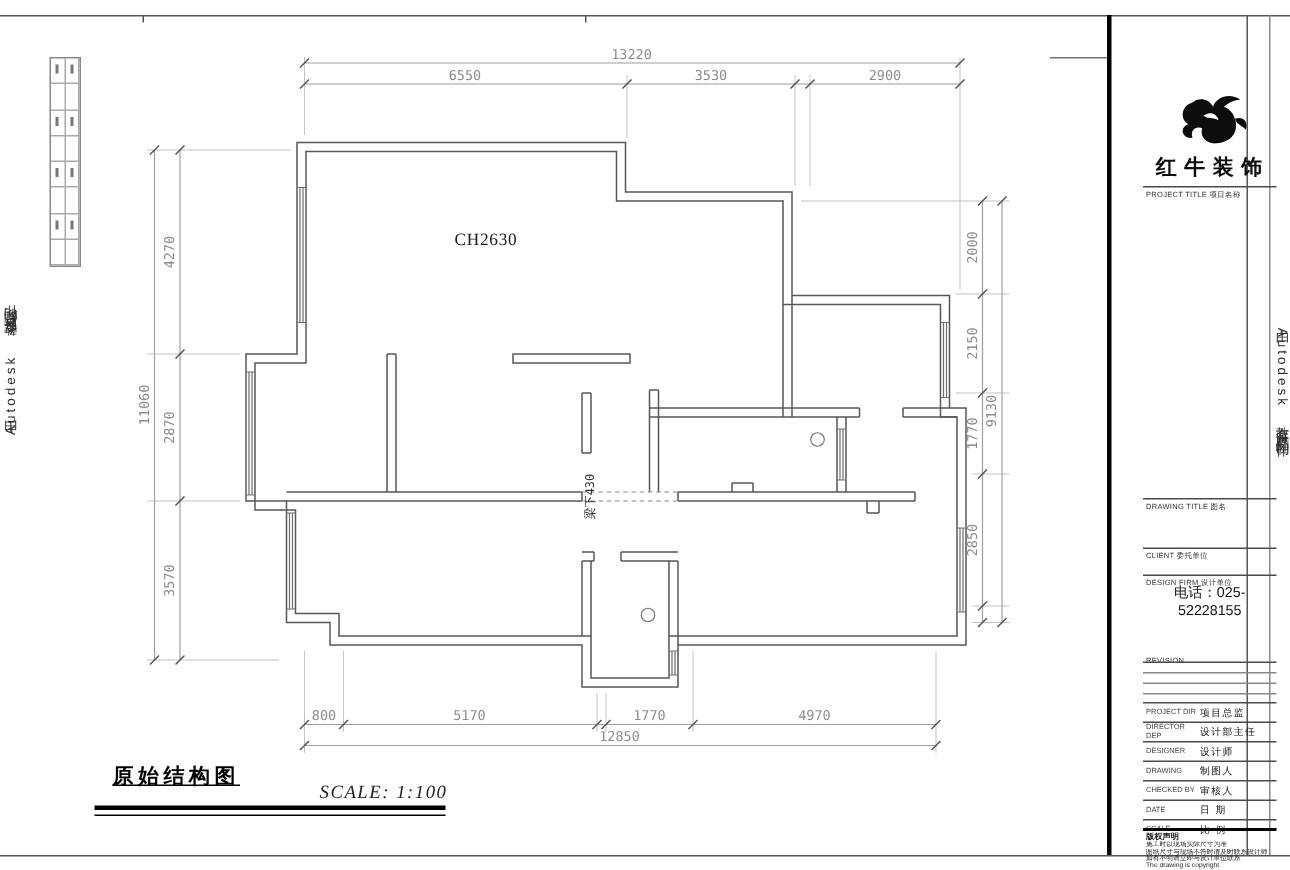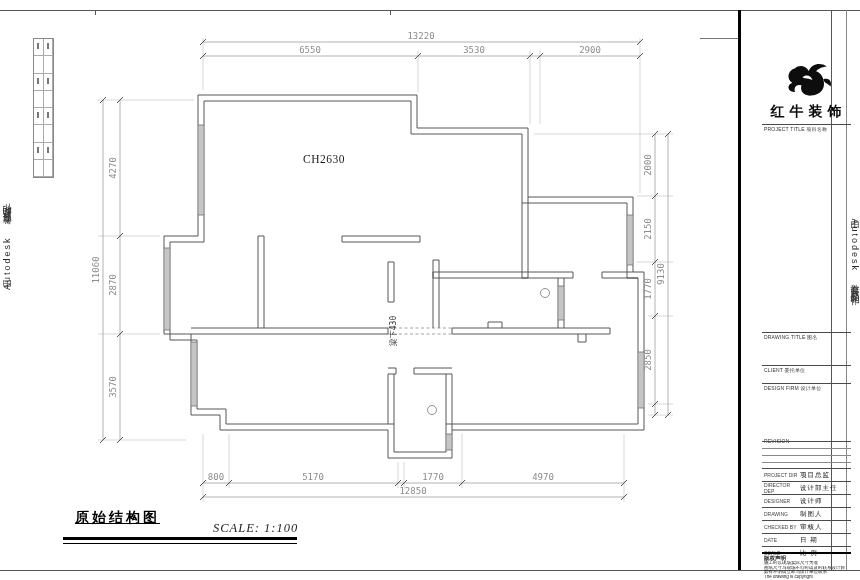--- a/index.html
+++ b/index.html
@@ -181,20 +181,21 @@
     <div class="brand-name">红牛装饰</div>
     <div class="hl" style="top:67px;"></div>
     <div class="tiny" style="top:69px;">PROJECT TITLE 项目名称</div>
     <div class="hl" style="top:275px;"></div>
     <div class="tiny" style="top:277px;">DRAWING TITLE 图名</div>
     <div class="hl" style="top:308px;"></div>
     <div class="tiny" style="top:310px;">CLIENT 委托单位</div>
     <div class="hl" style="top:326px;"></div>
     <div class="tiny" style="top:328px;">DESIGN FIRM 设计单位</div>
     <div class="company">
+      <div>电话：025-52228155</div>
     </div>
     <div class="tiny" style="top:381px;">REVISION</div>
     <div class="hl" style="top:384px;"></div>
     <div class="hl" style="top:391px;border-color:#888;"></div>
     <div class="hl" style="top:398px;border-color:#888;"></div>
     <div class="hl" style="top:405px;border-color:#888;"></div>
 
     <div class="abs" style="left:0;right:0;top:411px;">
       <div class="frow">
           <span class="en">PROJECT DIR</span>

